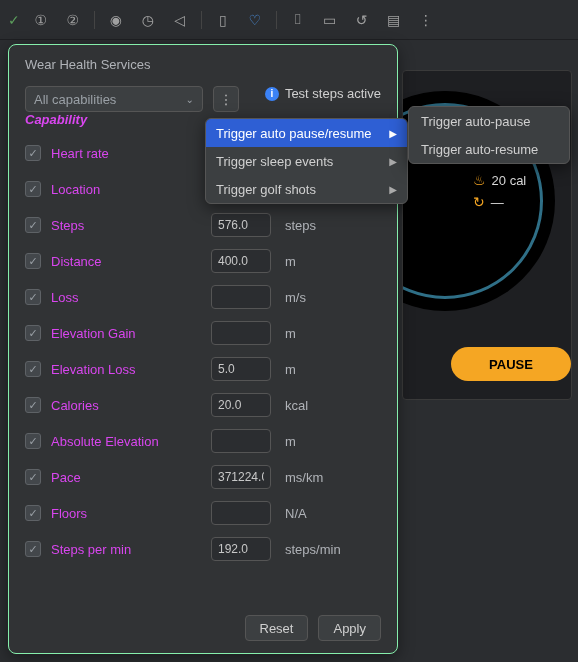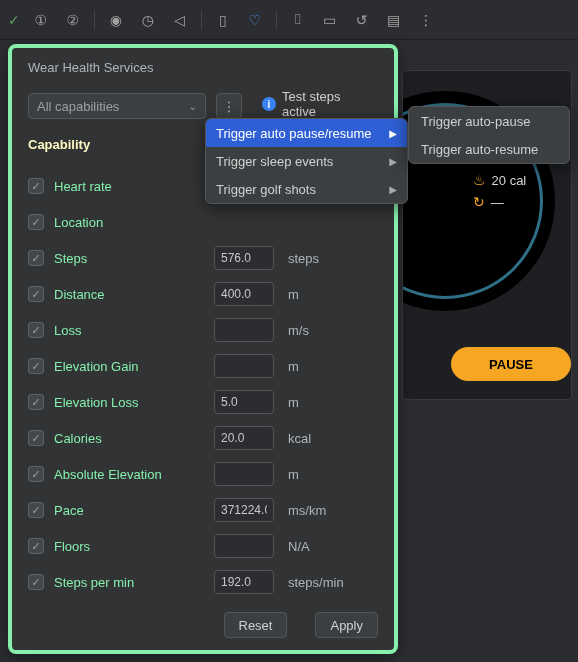--- a/index.html
+++ b/index.html
@@ -30,30 +30,30 @@
     cursor: pointer;
   }
   .toolbar .sel { color: #4a8cd8; }
   .toolbar .divider { width:1px; height:18px; background:#444; }
 
   .panel {
     position: absolute;
     left: 8px; top: 44px;
     width: 390px; height: 610px;
     background: #313335;
-    border: 4px solid #86efac;
+    border: 1px solid #86efac;
     border-radius: 8px;
     box-shadow: 0 4px 16px rgba(0,0,0,.4);
     padding: 12px 16px;
   }
   .panel-title {
     color: #b0b3b8; font-size: 13px; margin-bottom: 14px;
   }
   .caps-row {
-    display: flex; align-items: flex-end; gap: 10px; margin-bottom: 18px;
+    display: flex; align-items: flex-start; gap: 10px; margin-bottom: 0;
   }
   .select {
     width: 178px; height: 26px;
     background: #3c3f41;
     border: 1px solid #555;
     border-radius: 4px;
     color: #9aa0a6;
     display: flex; align-items: center; justify-content: space-between;
     padding: 0 8px;
   }
@@ -68,44 +68,44 @@
   }
   .status-row {
     display:flex; align-items:center; gap:6px; color:#d0d0d0;
   }
   .info-icon {
     width:14px; height:14px; border-radius:50%;
     background:#3b82f6; color:#fff; font-size:10px; font-weight:700;
     display:flex; align-items:center; justify-content:center;
   }
   .cap-header {
-    font-weight: 600; color: #fef9c3; margin-bottom: 16px; font-size:13px;
+    font-weight: 600; color: #d946ef; margin-bottom: 8px; font-size:13px;font-style:italic;
   }
   .cap-row {
     display: flex; align-items: center;
     height: 36px;
     gap: 10px;
   }
   .chk {
     width:16px; height:16px; border:1px solid #5e6266; border-radius:3px;
     background:#43474b;
     display:flex; align-items:center; justify-content:center;
     color:#9aa0a6; font-size:11px;
   }
-  .cap-label { flex: 0 0 150px; color:#86efac; }
+  .cap-label { flex: 0 0 150px; color:#d946ef; }
   .cap-input {
     width: 60px; height: 24px;
     background:#2b2d30; border:1px solid #555; border-radius:4px;
     color:#c8c8c8; padding:4px 6px; font-size:12px;
     text-align:left;
   }
   .cap-unit { color:#b0b3b8; margin-left:4px; }
   .footer {
     position:absolute; bottom:12px; right:16px;
-    display:flex; gap:28px;
+    display:flex; gap:10px;
   }
   .btn {
     height:26px; padding:0 14px;
     border:1px solid #555; border-radius:4px;
     background:#3c3f41; color:#d0d0d0;
     display:flex; align-items:center; justify-content:center;
     cursor:pointer;
   }
 
   .device {

